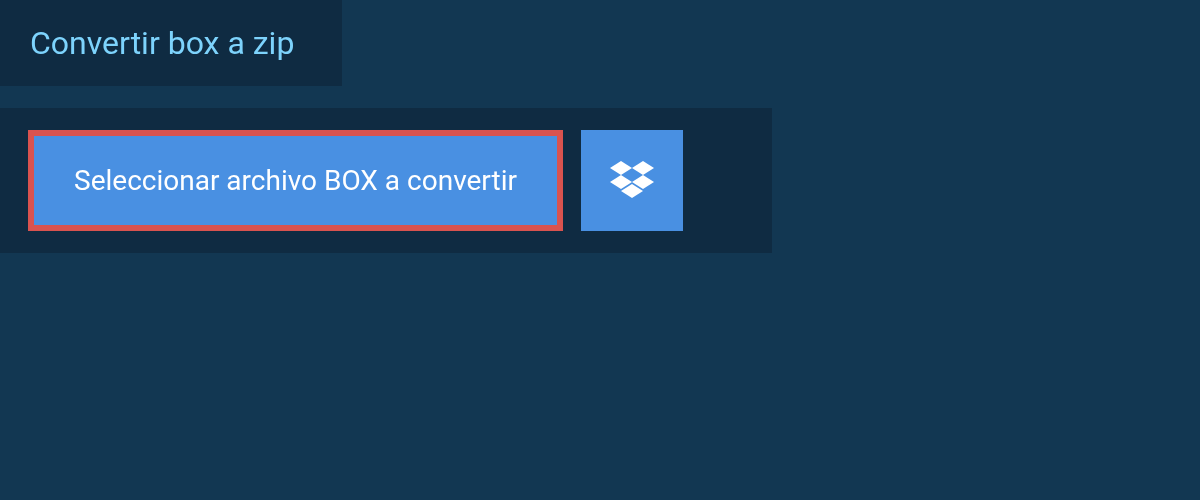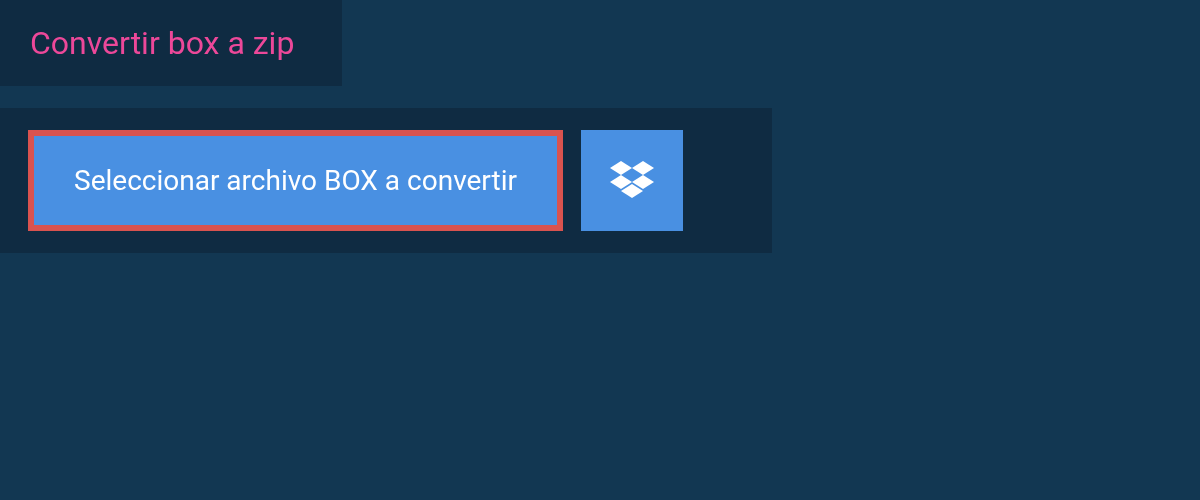--- a/index.html
+++ b/index.html
@@ -11,21 +11,21 @@
       background: #123752;
       font-family: -apple-system, BlinkMacSystemFont, "Segoe UI", Roboto, sans-serif;
       width: 1200px;
       height: 500px;
       overflow: hidden;
     }
     .header-tab {
       background: #0f2b42;
       display: inline-block;
       padding: 24px 48px 24px 30px;
-      color: #ec4899;
+      color: #7dd3fc;
       font-size: 32px;
       font-weight: 400;
     }
     .content-area {
       background: #0f2b42;
       margin-top: 22px;
       padding: 22px 28px 22px 28px;
       width: 772px;
     }
     .button-row {

